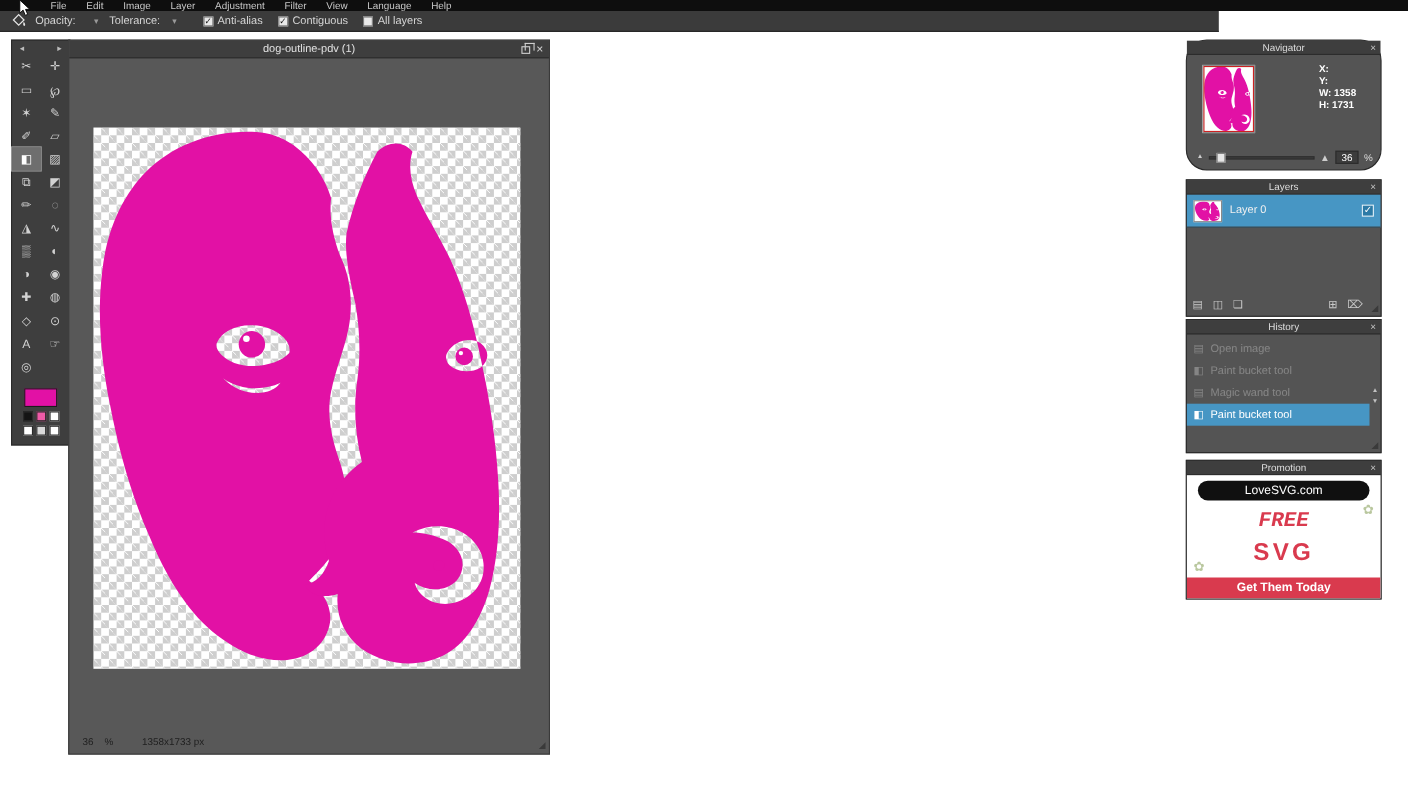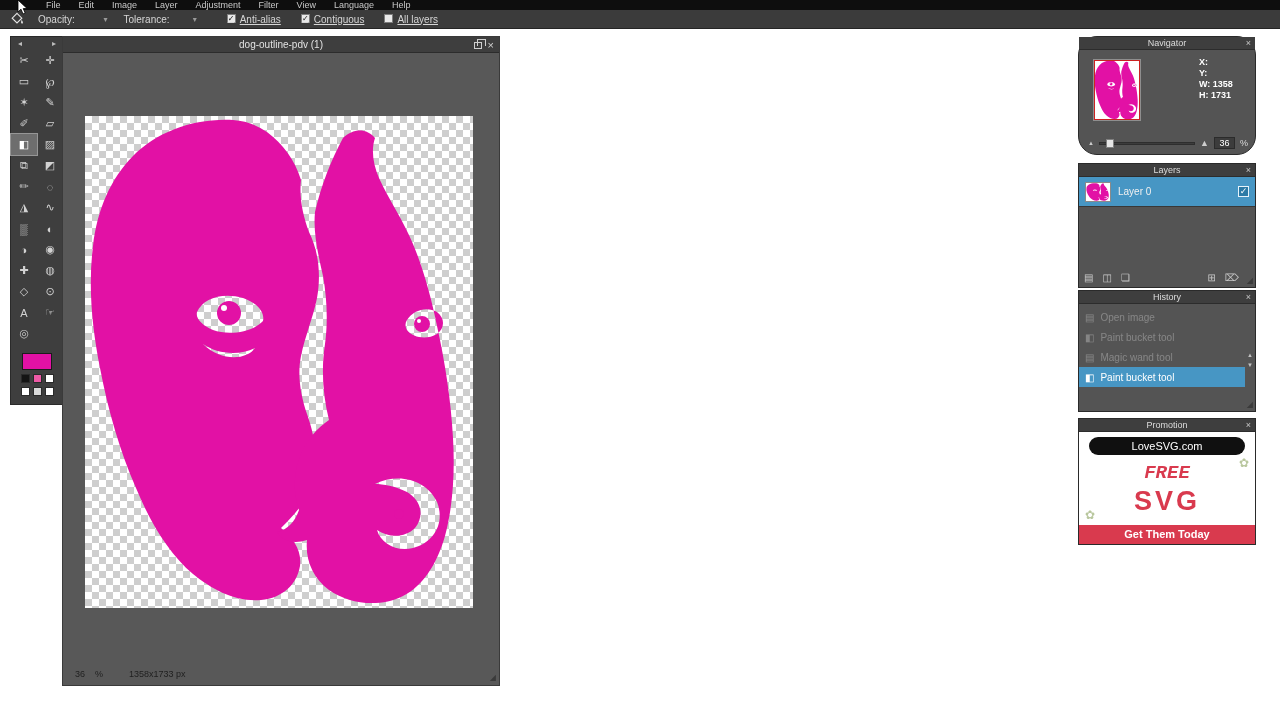--- a/index.html
+++ b/index.html
@@ -6,27 +6,27 @@
     font-family:"Liberation Sans",sans-serif;overflow:hidden;position:relative;}
   *{box-sizing:border-box;}
 
   
   .menubar{position:absolute;left:0;top:0;width:1280px;height:10px;background:#0e0e0e;
     display:flex;gap:18px;align-items:center;padding-left:46px;overflow:hidden;}
   .menu-item{font-size:9px;color:#c8c8c8;line-height:10px;white-space:nowrap;}
   .cursor{position:absolute;left:17px;top:0;z-index:99;}
 
   
-  .optionsbar{position:absolute;left:0;top:10px;width:1280px;height:19px;background:#3b3b3b;
+  .optionsbar{position:absolute;left:0;top:10px;width:1108px;height:19px;background:#3b3b3b;
     border-bottom:1px solid #242424;display:flex;align-items:center;padding-left:10px;
-    font-size:10px;color:#d6d6d6;gap:6px;}
+    font-size:10px;color:#d6d6d6;}
   .opt-tool-icon{color:#e4e4e4;display:flex;align-items:center;margin-right:8px;}
   .opt-value{color:#fff;margin-top:31px;}
   .caret{color:#9a9a9a;font-size:8px;margin-right:10px;}
-  .opt-check{display:flex;align-items:flex-start;gap:4px;margin-left:14px;text-decoration:underline;}
+  .opt-check{display:flex;align-items:center;gap:4px;margin-left:14px;}
   .cb{width:9px;height:9px;background:#e9e9e9;border:1px solid #7d7d7d;display:inline-flex;
     align-items:center;justify-content:center;font-size:8px;color:#111;line-height:9px;}
   .opt-check.checked .cb::after{content:"✓";}
 
   
   .toolbar{position:absolute;left:10px;top:36px;width:54px;background:#3e3e3e;
     border:1px solid #2a2a2a;padding-bottom:8px;}
   .tb-nav{display:flex;justify-content:space-between;padding:2px 7px;color:#bdbdbd;font-size:8px;}
   .tools{display:grid;grid-template-columns:1fr 1fr;}
   .tool{height:21px;display:flex;align-items:center;justify-content:center;color:#d2d2d2;
@@ -119,21 +119,21 @@
   .h-scroll{position:absolute;right:2px;top:48px;display:flex;flex-direction:column;gap:4px;
     color:#c2c2c2;font-size:6px;}
 
   #promotion{top:418px;height:127px;}
   .promo-body{position:absolute;left:0;right:0;top:13px;bottom:0;background:#fff;
     overflow:hidden;text-align:center;}
   .promo-brand{margin:5px auto 0;width:156px;height:18px;background:#101010;border-radius:9px;
     color:#fff;font-size:11px;line-height:18px;}
   .promo-h1{font-family:Liberation Mono, monospace;font-style:italic;font-weight:bold;font-size:19px;
     color:var(--promo,#d93a4e);line-height:30px;margin-top:3px;}
-  .promo-h2{font-weight:bold;font-size:27px;color:var(--promo,#d93a4e);letter-spacing:3px;
+  .promo-h2{font-weight:bold;font-size:22px;color:var(--promo,#d93a4e);letter-spacing:3px;
     line-height:27px;}
   .promo-cta{position:absolute;left:0;right:0;bottom:0;height:19px;background:var(--promo,#d93a4e);
     color:#fff;font-weight:bold;font-size:11px;line-height:19px;}
   .floral{position:absolute;color:#b9c79e;font-size:12px;}
   .floral.tr{right:6px;top:24px;}
   .floral.bl{left:6px;bottom:22px;}
 
   .defs-svg{position:absolute;width:0;height:0;overflow:hidden;}
 </style>
 </head>

